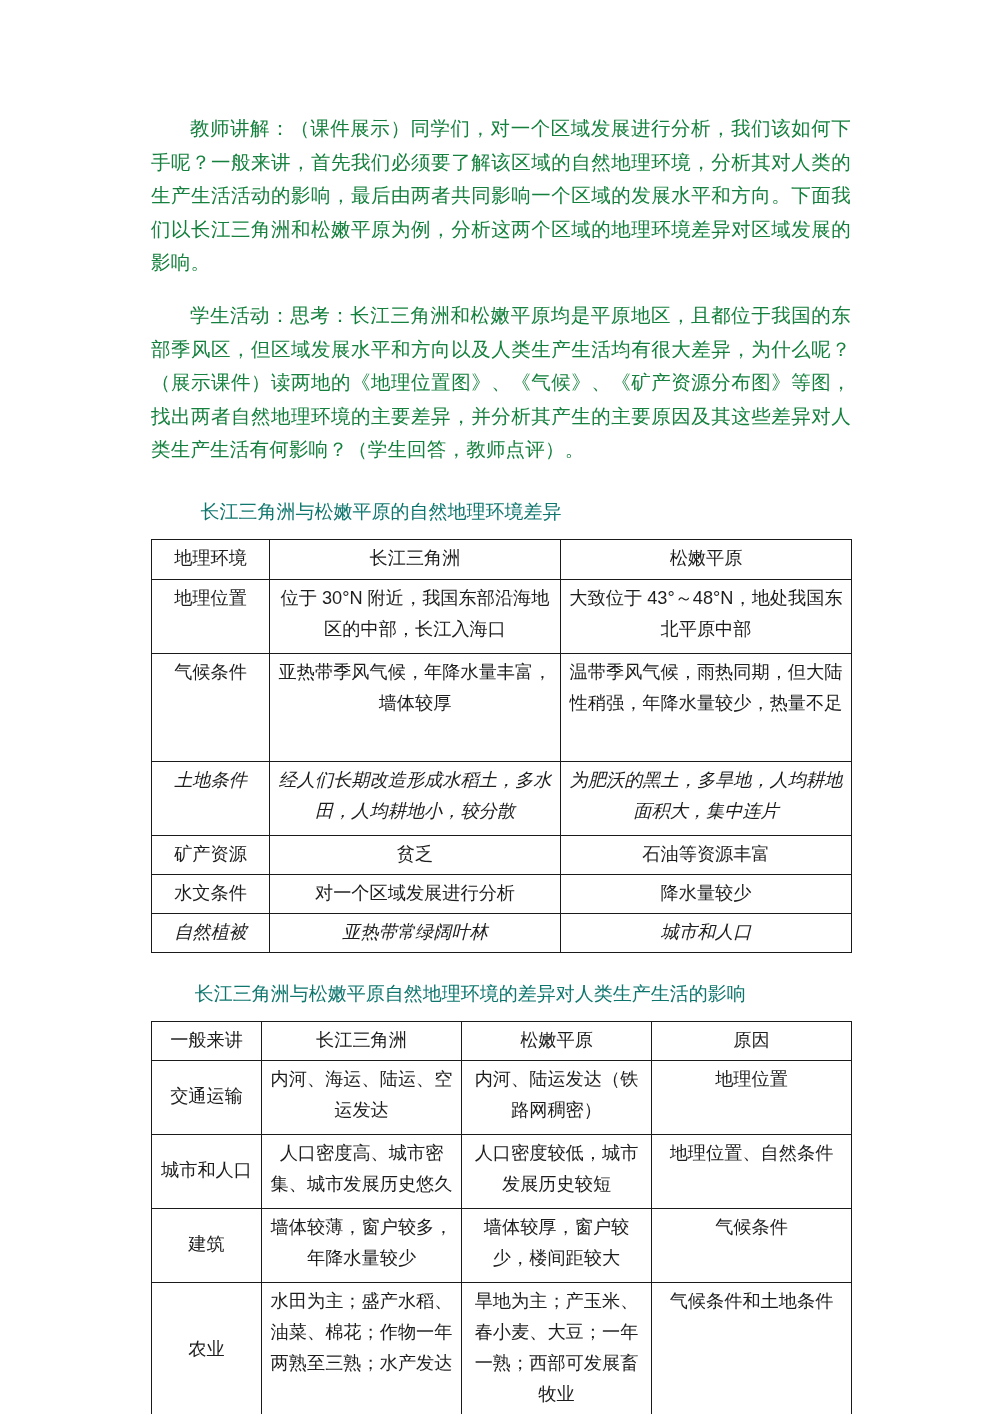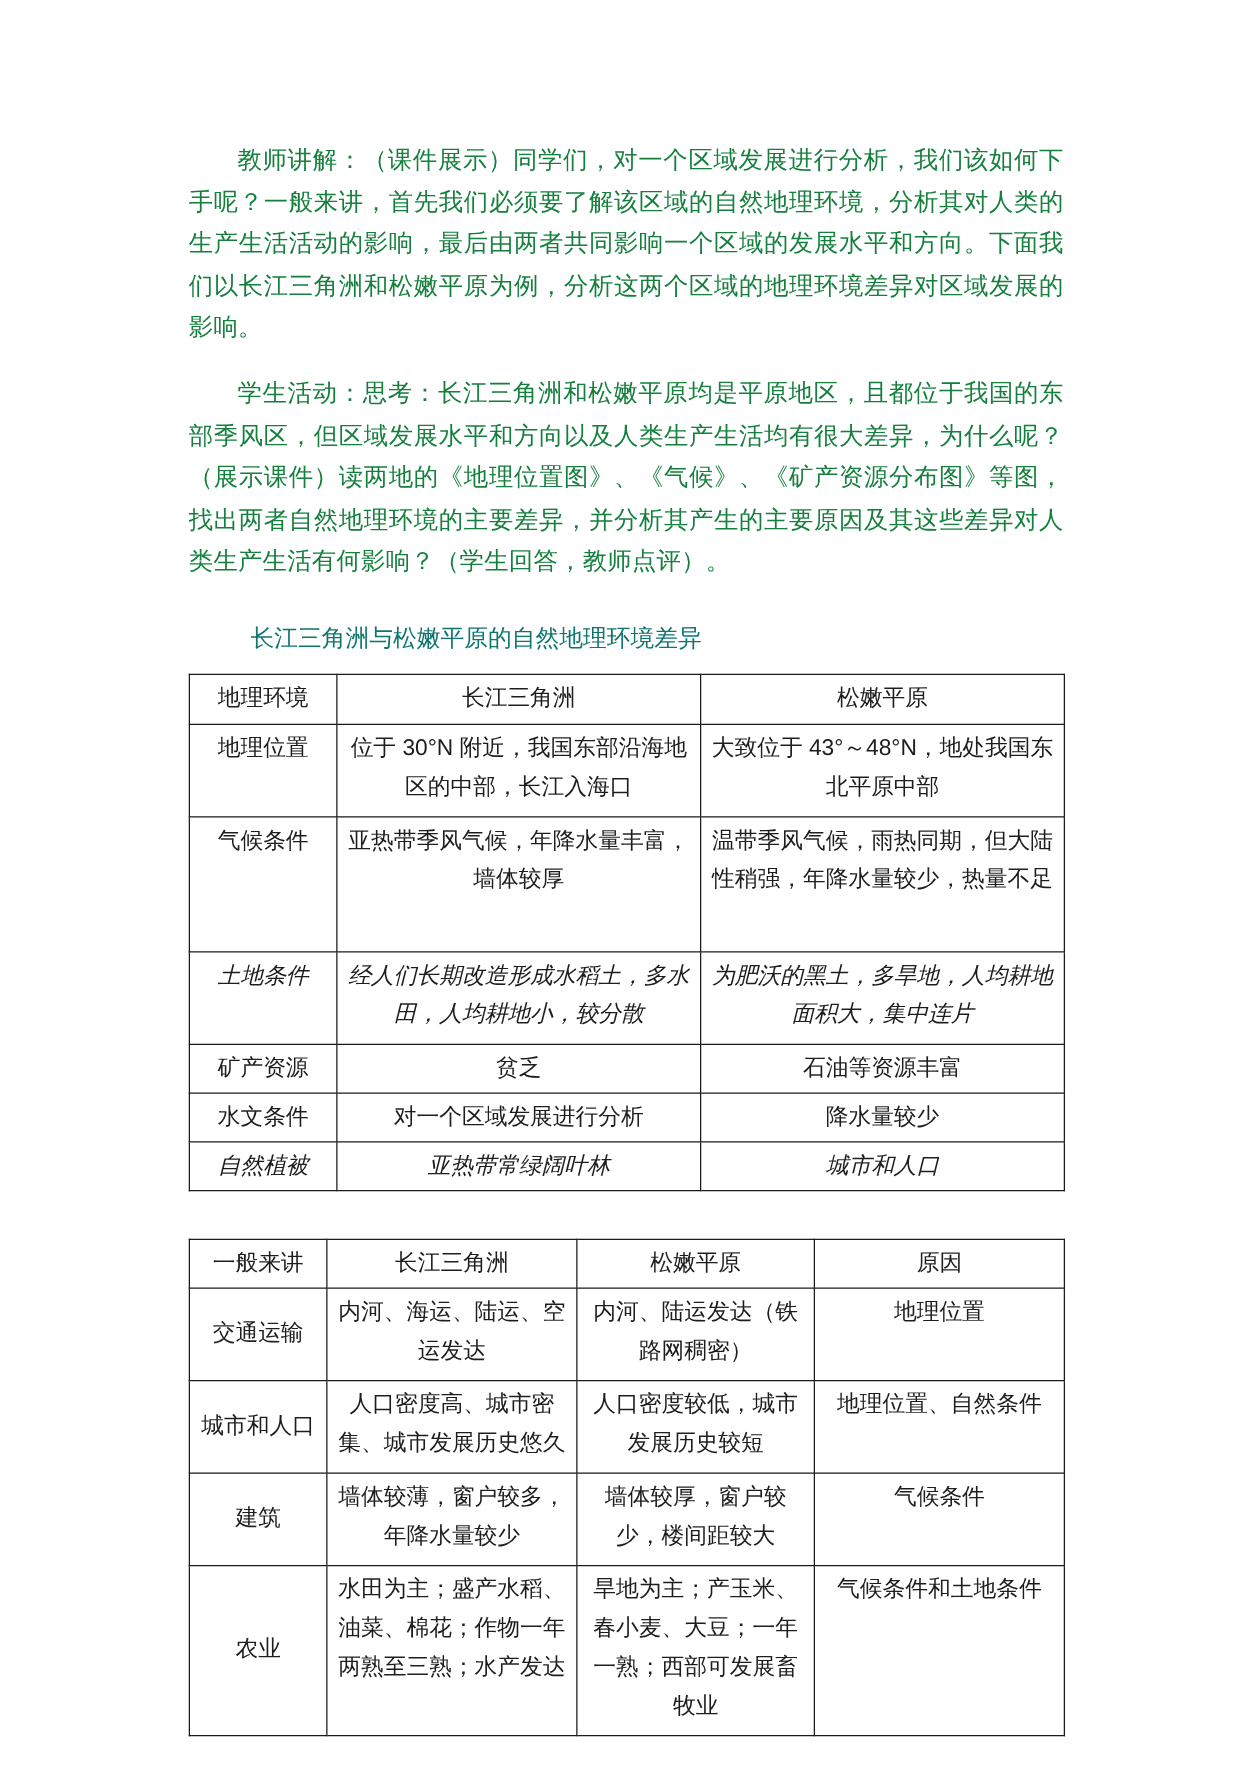--- a/index.html
+++ b/index.html
@@ -154,20 +154,21 @@
         </tr>
         <tr class="r-veg">
           <td>自然植被</td>
           <td>亚热带常绿阔叶林</td>
           <td>城市和人口</td>
         </tr>
       </tbody>
     </table>
 
     <div class="spacer-before-cap2"></div>
+    <div class="tbl-caption cap2">长江三角洲与松嫩平原自然地理环境的差异对人类生产生活的影响</div>
     <div class="spacer-after-cap2"></div>
 
     <table class="doc-table" id="table-impact">
       <colgroup>
           <col class="c0">
           <col class="c1">
           <col class="c2">
           <col class="c3">
         </colgroup>
       <tbody>

